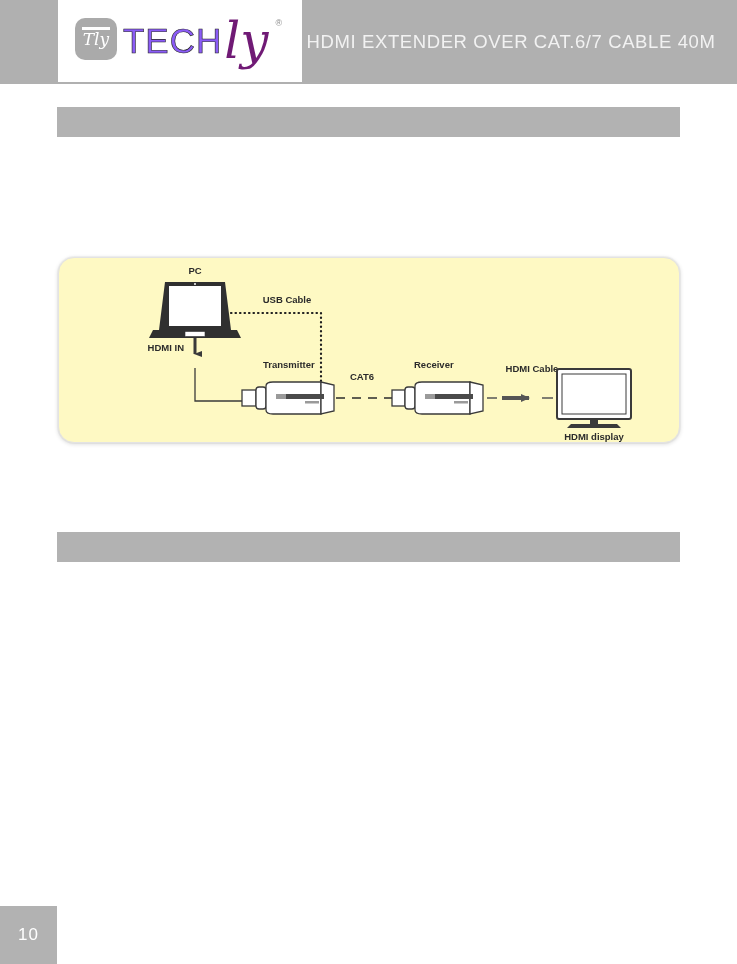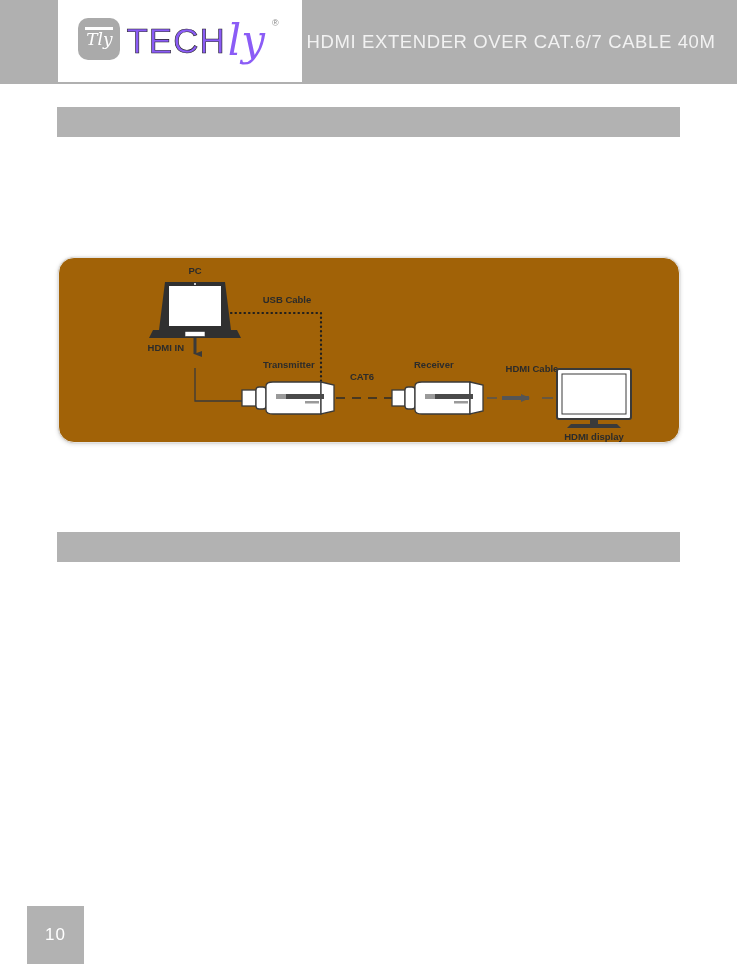--- a/index.html
+++ b/index.html
@@ -102,22 +102,22 @@
     line-height: 1;
     font-weight: 300;
     -webkit-text-stroke: 0.6px #1c1c1c;
     position: relative;
     top: 1px;
   }
 
   .logo-ly {
     font-family: "DejaVu Serif", serif;
     font-style: italic;
-    font-size: 42px;
-    color: #8b5cf6;
+    font-size: 50px;
+    color: #701a75;
     line-height: 1;
     position: relative;
     top: 2px;
     left: -4px;
     font-weight: 400;
   }
 
   .logo-reg {
     font-size: 9px;
     color: #8a8a8a;
@@ -163,21 +163,21 @@
     font-weight: 700;
   }
 
   
   .diagram-panel {
     position: absolute;
     left: 58px;
     top: 257px;
     width: 622px;
     height: 186px;
-    background: #a16207;
+    background: #fef9c3;
     border: 1px solid #e3e3e3;
     border-radius: 16px;
     box-shadow: 0 1px 4px rgba(0,0,0,0.16),
                 0 0 0 1px rgba(0,0,0,0.03);
     overflow: hidden;
   }
 
   .diagram-svg {
     position: absolute;
     left: 0;
@@ -193,21 +193,20 @@
     bottom: 0;
     width: 57px;
     height: 58px;
     background: #b2b2b2;
     display: flex;
     align-items: center;
     justify-content: center;
     color: #ffffff;
     font-size: 17px;
     letter-spacing: 1px;
-    margin-left: 27px;
   }
 
   .svg-label {
     font-family: "Liberation Sans", sans-serif;
     font-size: 9.5px;
     font-weight: 700;
     fill: #2b2b2b;
   }
 </style>
 </head>

